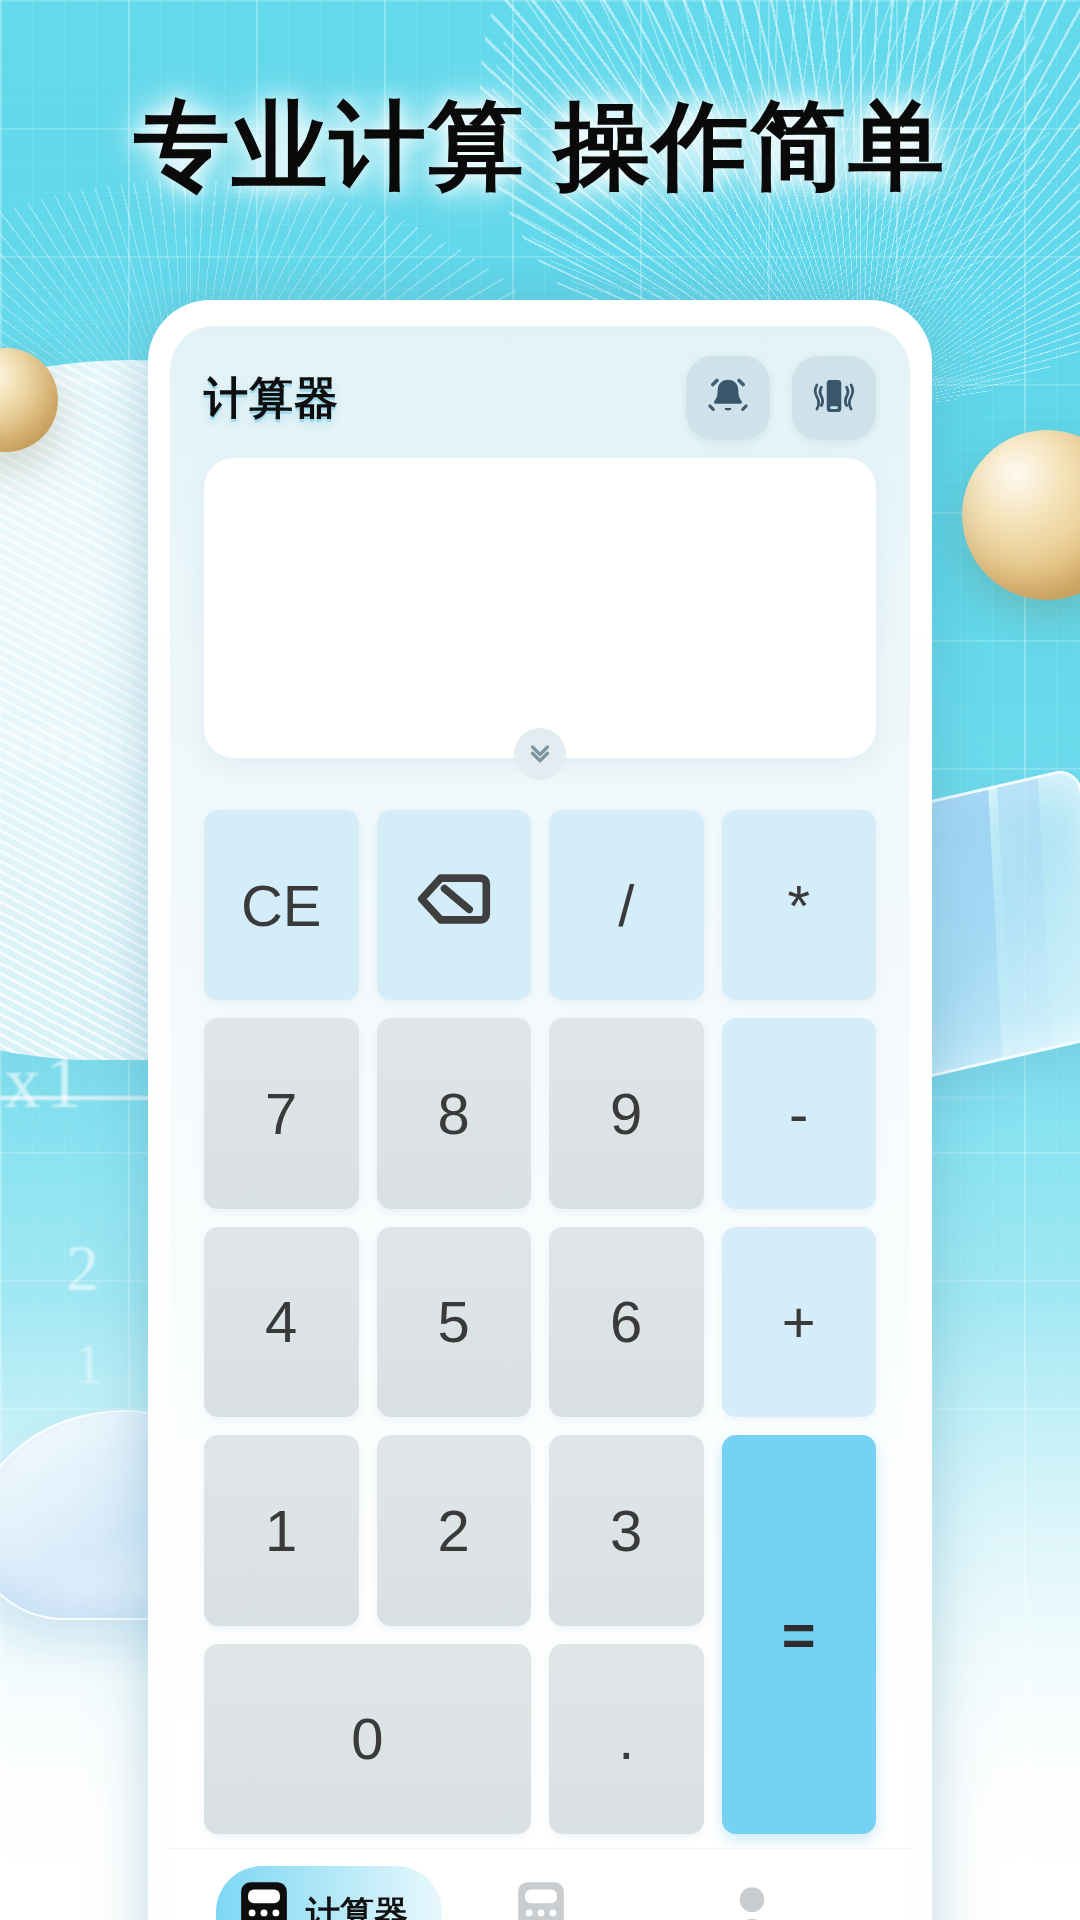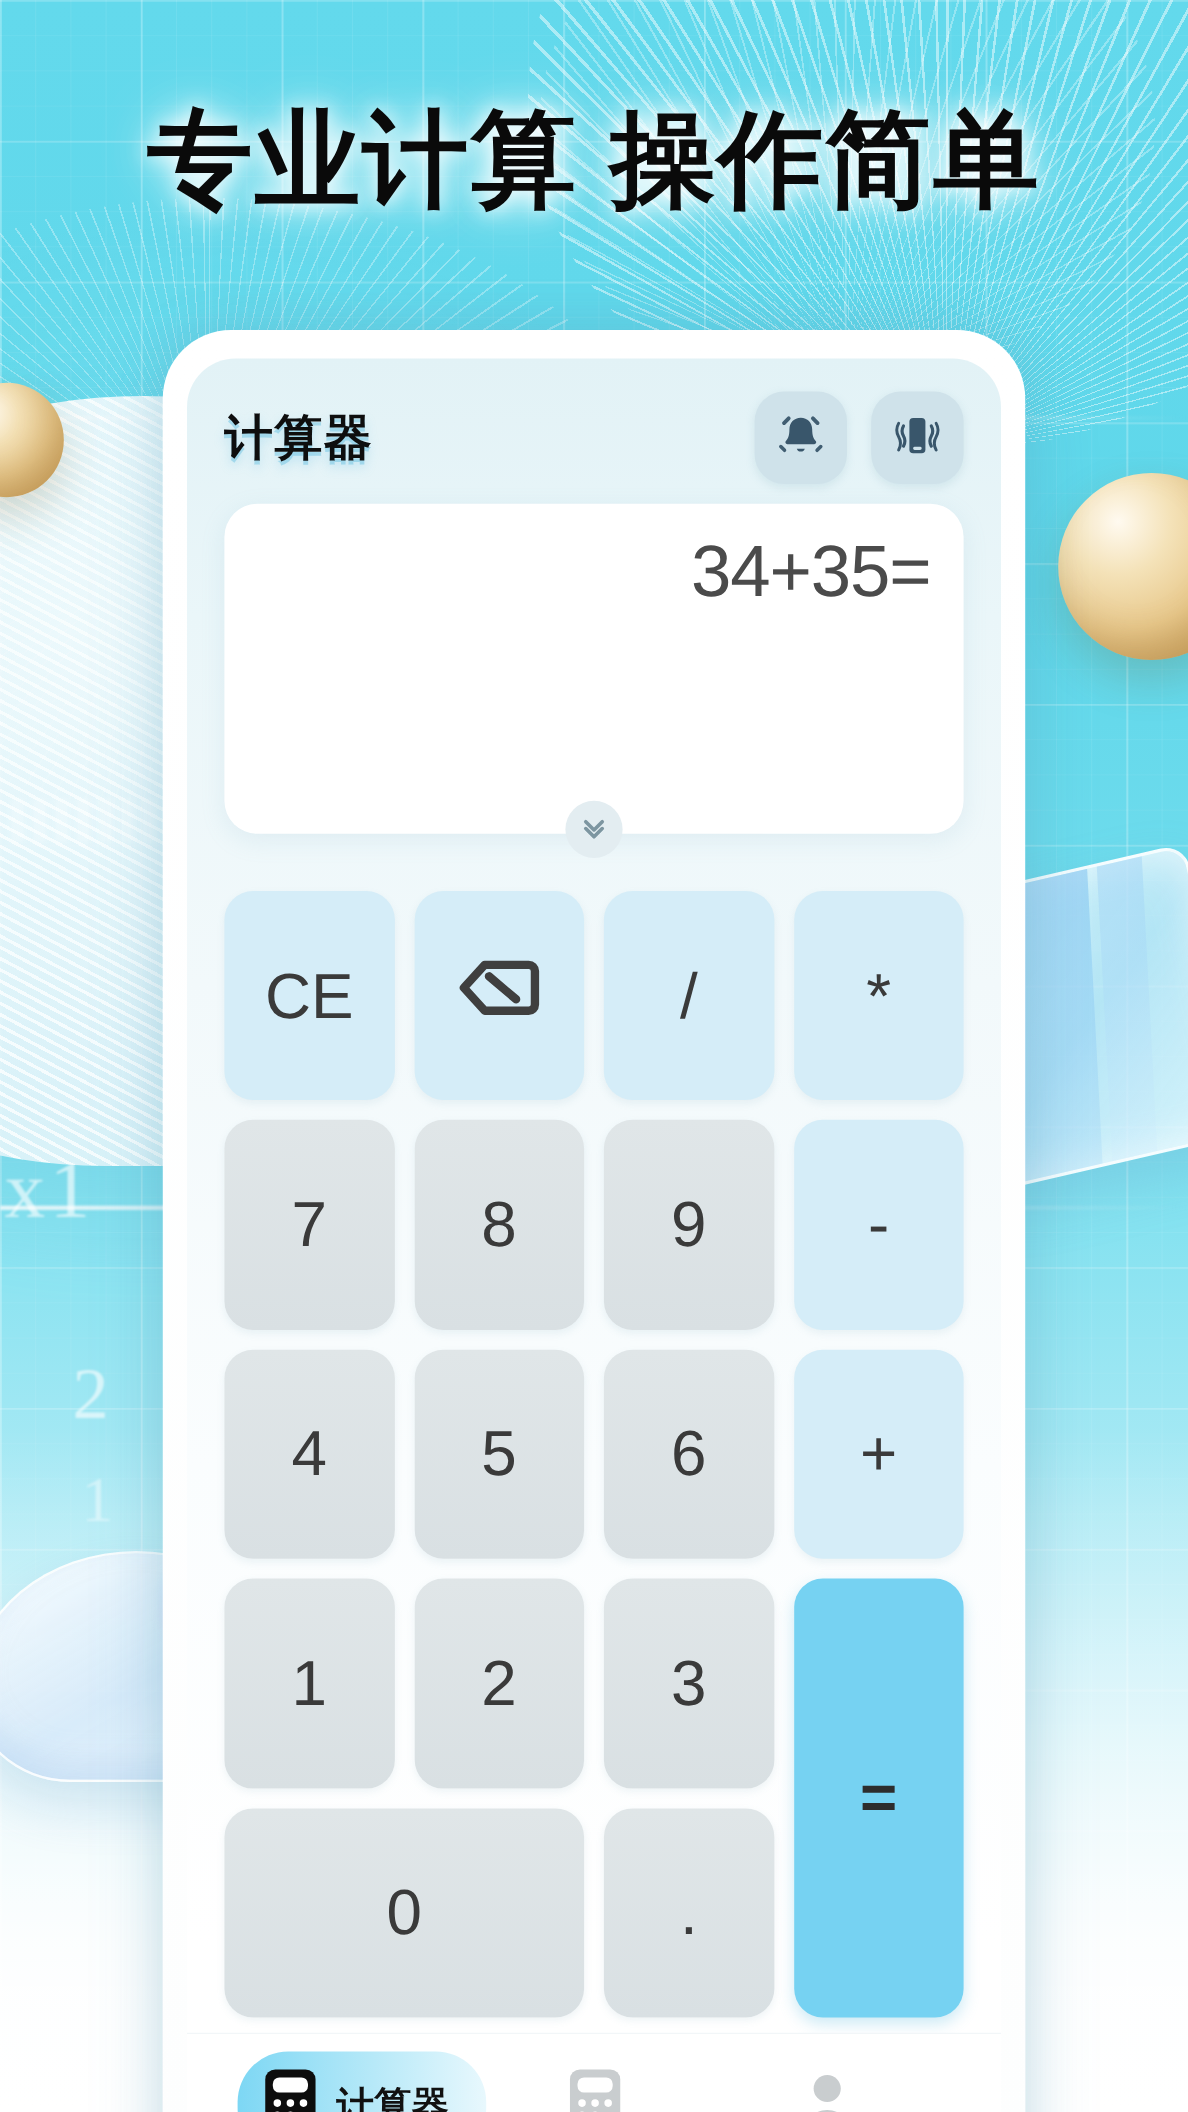--- a/index.html
+++ b/index.html
@@ -227,21 +227,21 @@
   
   .keypad{
     flex:1;
     display:grid;
     grid-template-columns:repeat(4,1fr);
     grid-template-rows:repeat(5,1fr);
     gap:18px;
     padding:52px 34px 14px 34px;
   }
   .key{
-    border-radius:26px;
+    border-radius:14px;
     display:flex; align-items:center; justify-content:center;
     font-size:58px; color:#3a3a3a; font-weight:400;
     user-select:none;
     box-shadow:0 3px 7px rgba(140,175,190,.13);
   }
   .key.num{ background:linear-gradient(180deg,#e0e6e8,#d9e0e3); }
   .key.op { background:#d5edf8; }
   .key.eq {
     background:#76d2f2; color:#2d2d2d; font-weight:600;
     grid-row:span 2;
@@ -334,21 +334,20 @@
               <path d="M18.6 7.4c.9 1.6.9 3.2 0 4.8-.9 1.6-.9 3.2 0 4.8" stroke="#39566b" stroke-width="1.5" fill="none" stroke-linecap="round"></path>
               <path d="M20.9 6.2c1.2 2.1 1.2 4.2 0 6.3-1.2 2.1-1.2 4.2 0 6.3" stroke="#39566b" stroke-width="1.4" fill="none" stroke-linecap="round"></path>
             </svg>
           </span>
         </div>
       </div>
     </div>
 
     <div class="display-wrap">
       <div class="display-card">
-        <div class="expr">34+35=</div>
       </div>
       <div class="expand-btn">
         <span>
           <svg viewBox="0 0 24 24" stroke-linecap="round" stroke-linejoin="round">
             <polyline points="6 8 12 14 18 8"></polyline>
             <polyline points="6 13 12 19 18 13"></polyline>
           </svg>
         </span>
       </div>
     </div>

